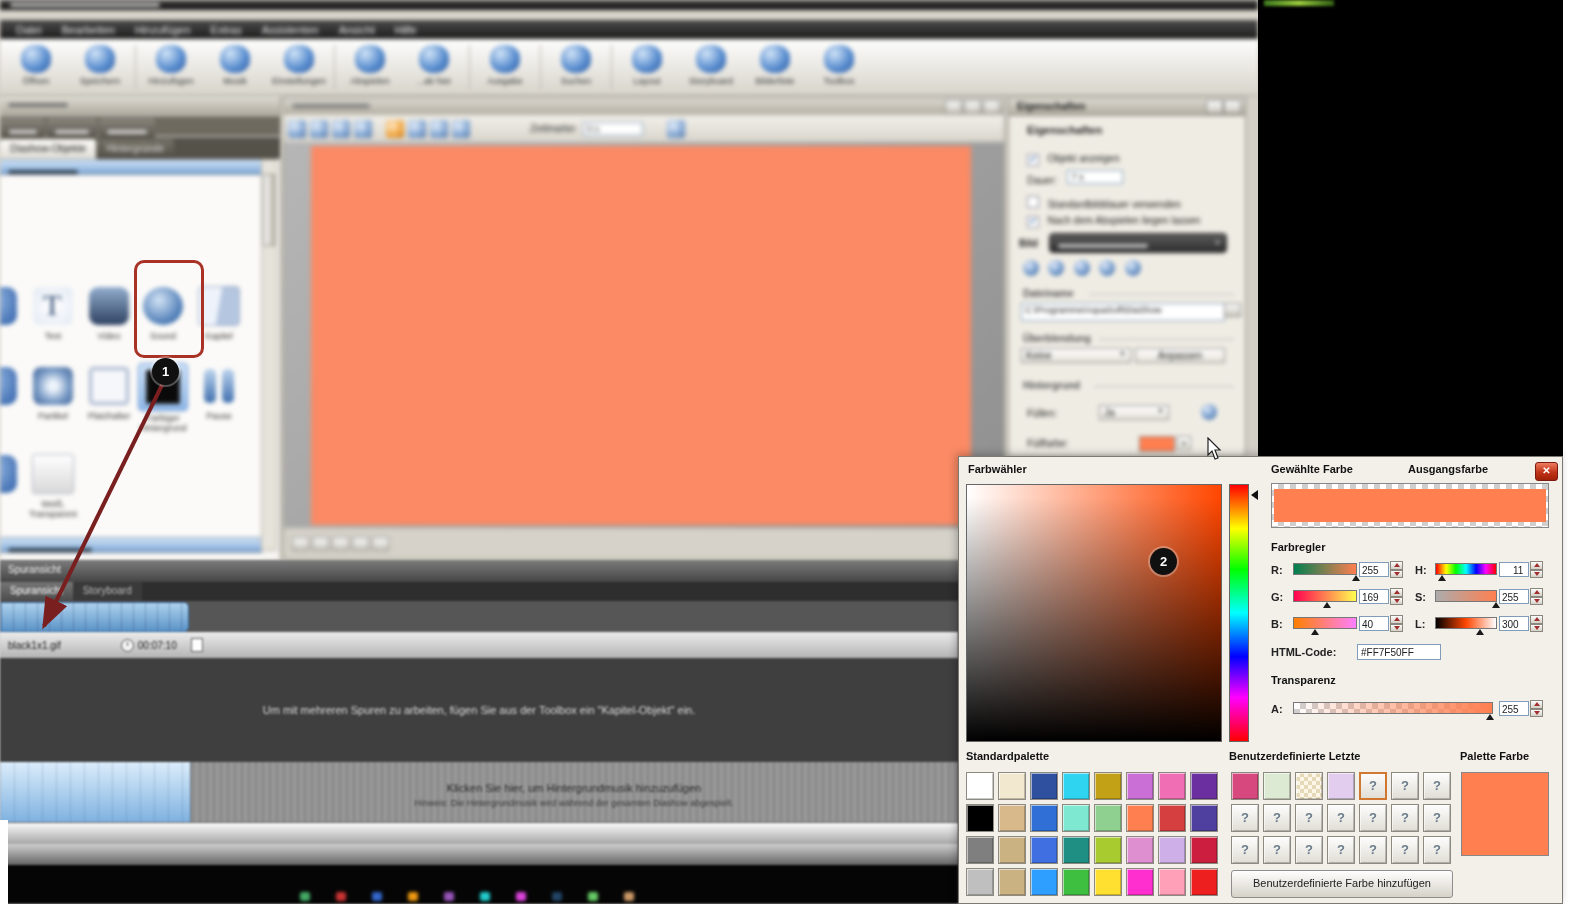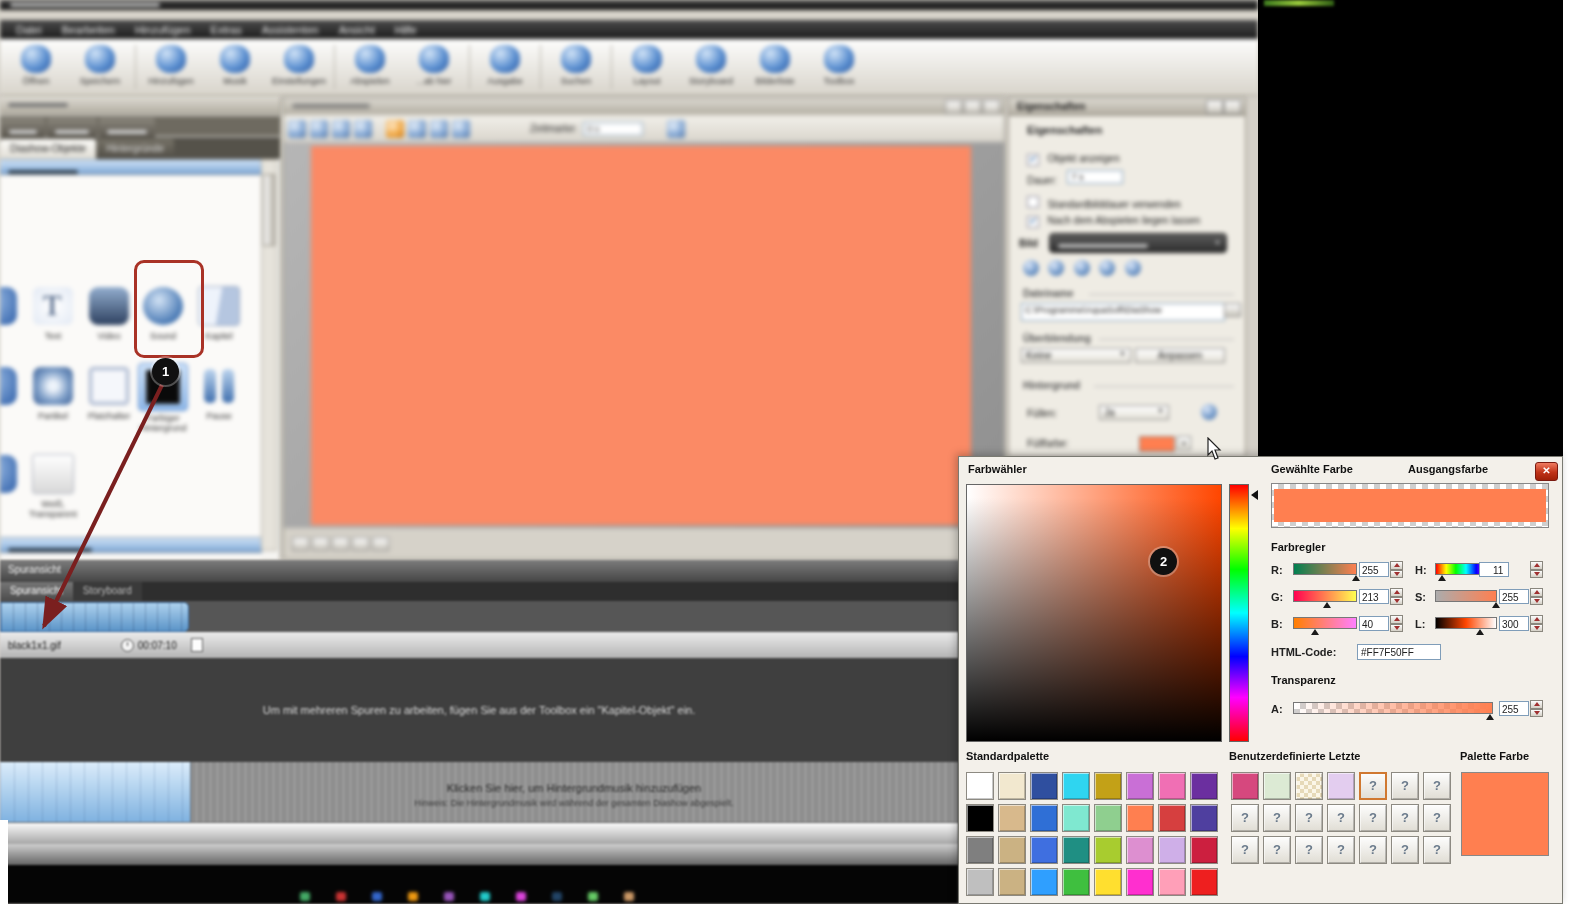--- a/index.html
+++ b/index.html
@@ -543,41 +543,41 @@
     <div class="spinval" style="left:400px;top:105px;">255</div>
     <div class="spinbtn" style="left:431px;top:104px;">
         <div class="sb-up"></div>
         <div class="sb-dn"></div>
       </div>
 
     <div class="srow-label" style="left:312px;top:134px;">G:</div>
     <div class="slider" style="left:334px;top:133px;width:64px;background:linear-gradient(to right,#FF0050,#FFFF50);">
         <span class="smarker" style="left:46%;"></span>
       </div>
-    <div class="spinval" style="left:400px;top:132px;">213</div>
+    <div class="spinval" style="left:400px;top:132px;">169</div>
     <div class="spinbtn" style="left:431px;top:131px;">
         <div class="sb-up"></div>
         <div class="sb-dn"></div>
       </div>
 
     <div class="srow-label" style="left:312px;top:161px;">B:</div>
     <div class="slider" style="left:334px;top:160px;width:64px;background:linear-gradient(to right,#FF7F00,#FF7FFF);">
         <span class="smarker" style="left:28%;"></span>
       </div>
     <div class="spinval" style="left:400px;top:159px;">40</div>
     <div class="spinbtn" style="left:431px;top:158px;">
         <div class="sb-up"></div>
         <div class="sb-dn"></div>
       </div>
 
     <div class="srow-label" style="left:456px;top:107px;">H:</div>
     <div class="slider" style="left:476px;top:106px;width:62px;background:linear-gradient(to right,#f00,#ff0 17%,#0f0 33%,#0ff 50%,#00f 67%,#f0f 83%,#f00);">
         <span class="smarker" style="left:4%;"></span>
       </div>
-    <div class="spinval" style="left:520px;top:105px;padding-left:13px;">11</div>
+    <div class="spinval" style="left:540px;top:105px;padding-left:13px;">11</div>
     <div class="spinbtn" style="left:571px;top:104px;">
         <div class="sb-up"></div>
         <div class="sb-dn"></div>
       </div>
 
     <div class="srow-label" style="left:456px;top:134px;">S:</div>
     <div class="slider" style="left:476px;top:133px;width:62px;background:linear-gradient(to right,#ACACAC,#FF7F50);">
         <span class="smarker" style="left:93%;"></span>
       </div>
     <div class="spinval" style="left:540px;top:132px;">255</div>
@@ -610,20 +610,21 @@
         <div class="sb-up"></div>
         <div class="sb-dn"></div>
       </div>
 
     <div class="d-label" style="left:7px;top:293px;">Standardpalette</div>
     <div id="std-palette" style="position: static;"></div>
     <div class="d-label" style="left:270px;top:293px;">Benutzerdefinierte Letzte</div>
     <div id="custom-palette" style="position: static;"></div>
     <div class="d-label" style="left:501px;top:293px;">Palette Farbe</div>
     <div id="last-swatch" style="background: rgb(255, 127, 80);"></div>
+    <div id="add-btn">Benutzerdefinierte Farbe hinzufügen</div>
   <div class="pcell" style="left: 7px; top: 315px; position: absolute; background: rgb(255, 255, 255);"></div>
       <div class="pcell" style="left: 39px; top: 315px; position: absolute; background: rgb(242, 232, 207);"></div>
       <div class="pcell" style="left: 71px; top: 315px; position: absolute; background: rgb(47, 79, 159);"></div>
       <div class="pcell" style="left: 103px; top: 315px; position: absolute; background: rgb(47, 213, 240);"></div>
       <div class="pcell" style="left: 135px; top: 315px; position: absolute; background: rgb(195, 161, 23);"></div>
       <div class="pcell" style="left: 167px; top: 315px; position: absolute; background: rgb(201, 111, 214);"></div>
       <div class="pcell" style="left: 199px; top: 315px; position: absolute; background: rgb(240, 111, 180);"></div>
       <div class="pcell" style="left: 231px; top: 315px; position: absolute; background: rgb(107, 47, 159);"></div>
       <div class="pcell" style="left: 7px; top: 347px; position: absolute; background: rgb(0, 0, 0);"></div>
       <div class="pcell" style="left: 39px; top: 347px; position: absolute; background: rgb(216, 185, 140);"></div>

